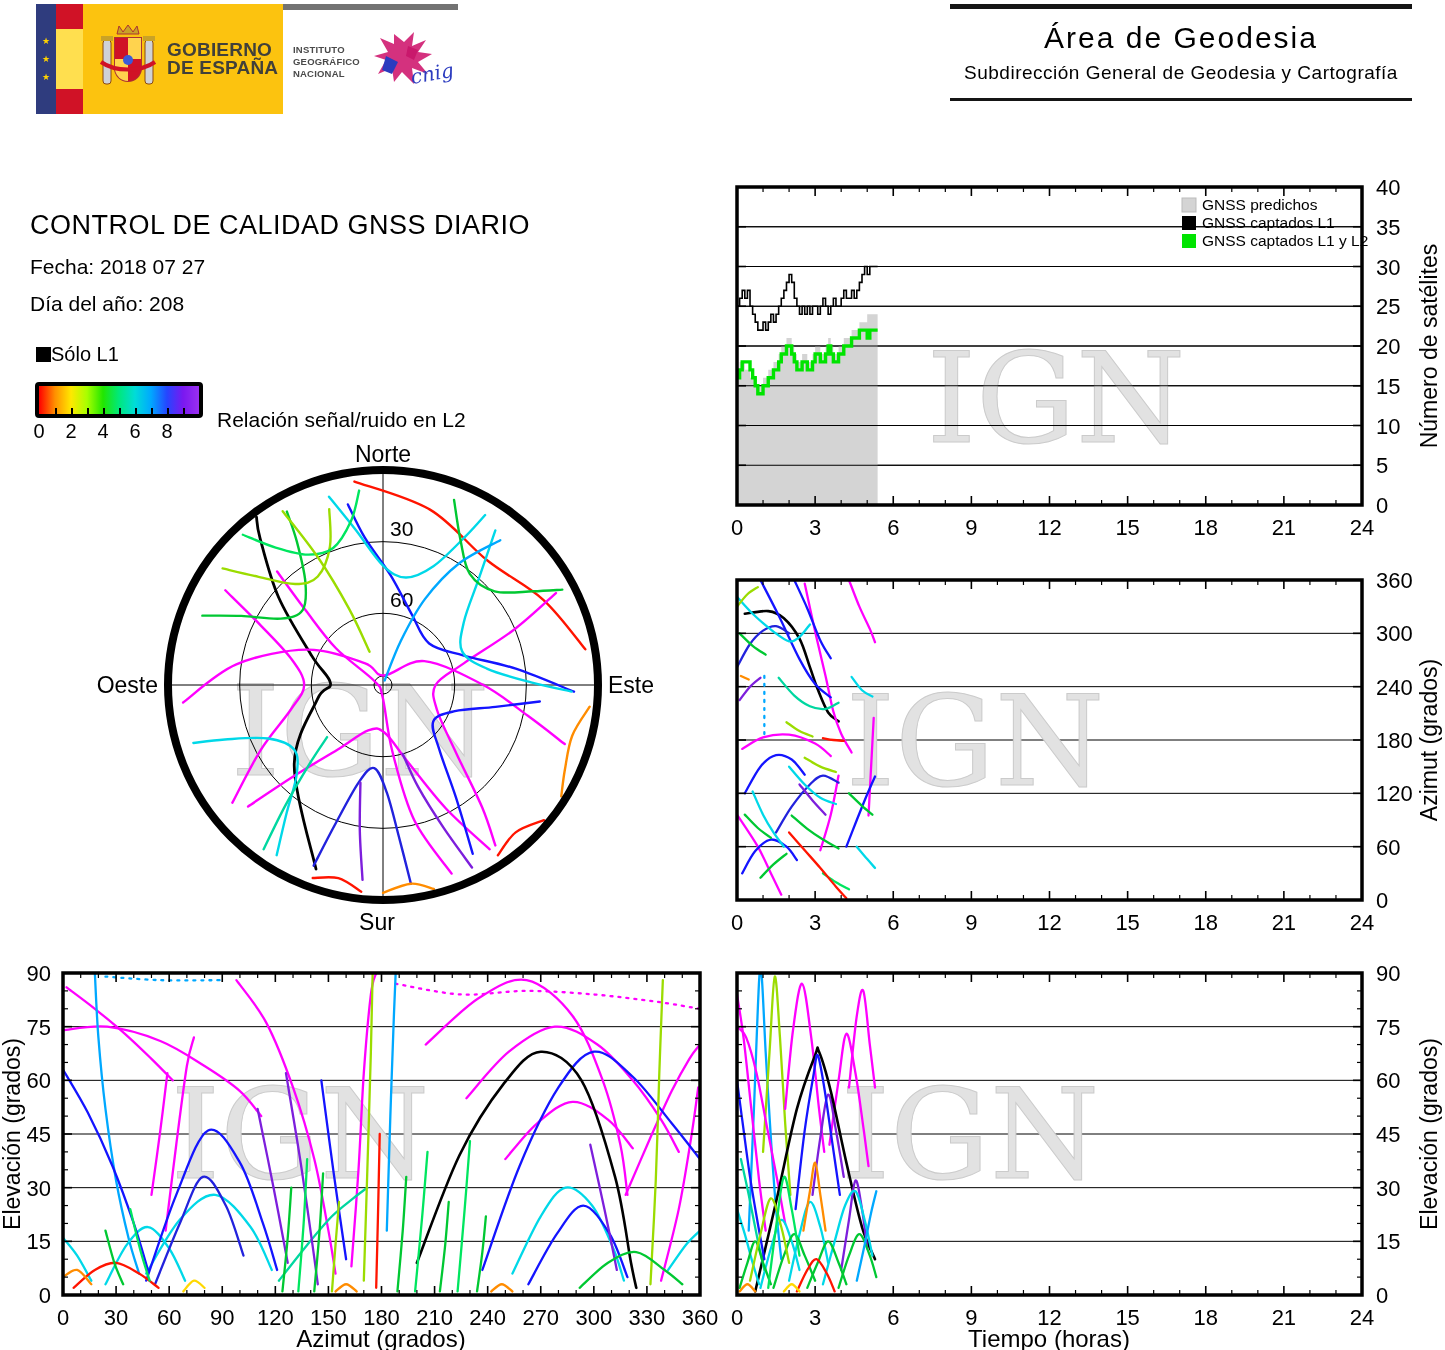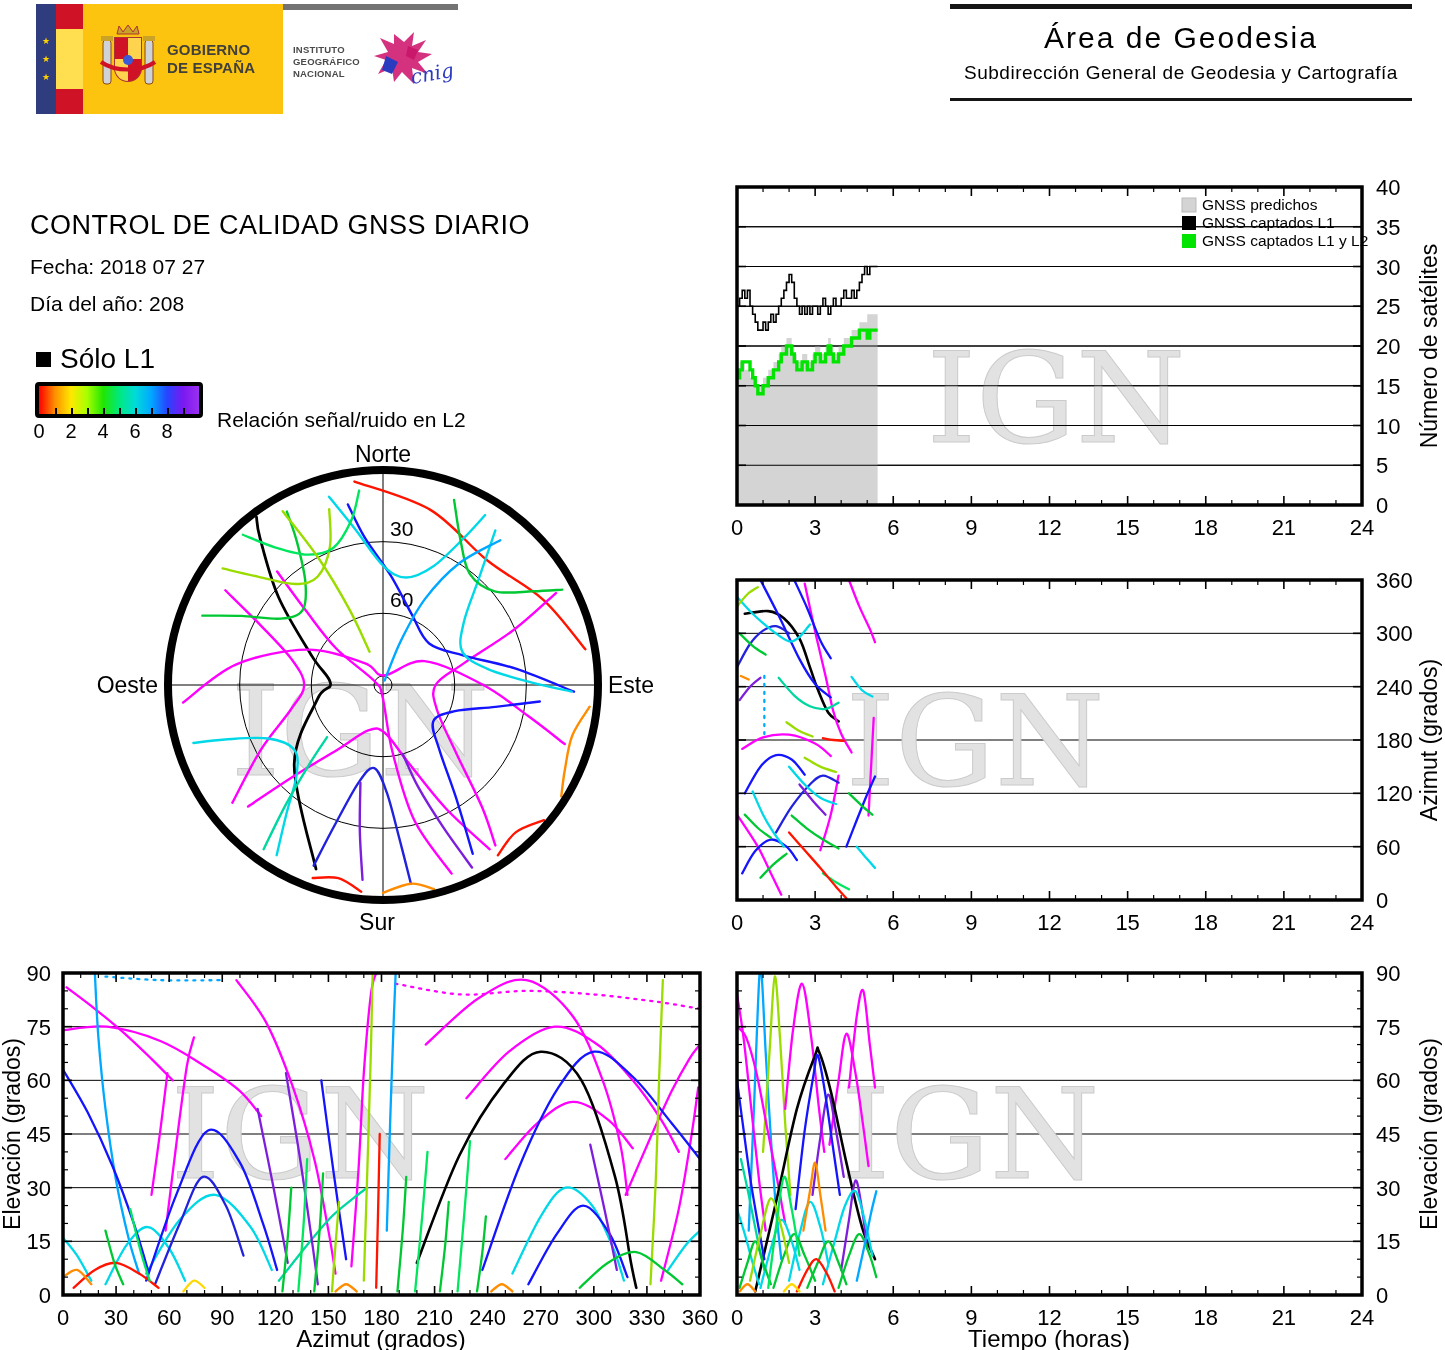--- a/index.html
+++ b/index.html
@@ -8,33 +8,33 @@
   svg{overflow:visible;display:block;}
   
   .banner{left:36px;top:4px;height:110px;display:flex;}
   .eu-strip{width:20px;background:#2f3c7e;display:flex;flex-direction:column;justify-content:center;align-items:center;gap:9px;}
   .eu-strip span{color:#ffd200;font-size:9px;line-height:9px;}
   .flag-strip{width:27px;display:flex;flex-direction:column;}
   .flag-strip .r{flex:1;background:#d01226;} .flag-strip .y{flex:2.4;background:#ffdf4f;}
   .gold{background:#fcc30f;display:flex;align-items:center;}
   .gold1{width:186px;gap:8px;padding-left:14px;}
   .gold2{width:120px;border-left:3px solid #fff;padding-left:16px;}
-  .gov-text{font-size:15px;font-weight:bold;color:#41403a;line-height:18px;letter-spacing:.2px;}
+  .gov-text{font-size:19px;font-weight:bold;color:#41403a;line-height:18px;letter-spacing:.2px;}
   .white-block{width:165px;background:#fff;border-top:6px solid #737373;display:flex;align-items:center;gap:4px;padding-left:10px;}
   .inst-text{font-size:9.5px;font-weight:bold;color:#4a4a4a;line-height:12px;letter-spacing:.2px;}
   
   .hdr{left:950px;top:4px;width:462px;border-top:5px solid #151515;border-bottom:3px solid #151515;text-align:center;padding:12px 0 14px 0;}
   .hdr .t{font-size:30px;letter-spacing:2px;}
   .hdr .s{font-size:19px;margin-top:7px;letter-spacing:.5px;}
   
   .tblock{left:30px;top:178px;margin-top:32px;}
   .tblock h1{font-size:27px;font-weight:normal;margin:0 0 14px 0;letter-spacing:.5px;}
   .tblock .ln{font-size:21px;margin:0 0 13px 0;}
   
-  .solo{left:36px;top:343px;display:flex;align-items:center;gap:9px;font-size:28px;}
+  .solo{left:36px;top:343px;display:flex;align-items:center;gap:0;font-size:20px;}
   .solo .sq{width:15px;height:15px;background:#000;}
   .cbar-wrap{left:35px;top:382px;display:flex;align-items:flex-start;gap:14px;}
   .cbar-outer{position:relative;}
   .cbar{width:160px;height:28px;border:4px solid #000;border-radius:4px;position:relative;}
   .cbar i{position:absolute;bottom:0;width:2px;height:6px;background:#000;}
   .cbar-ticks{position:relative;width:168px;height:24px;font-size:20px;}
   .cbar-ticks b{position:absolute;top:2px;font-weight:normal;transform:translateX(-50%);}
   .cbar-label{font-size:21px;margin-top:26px;}
 </style>
 </head>

